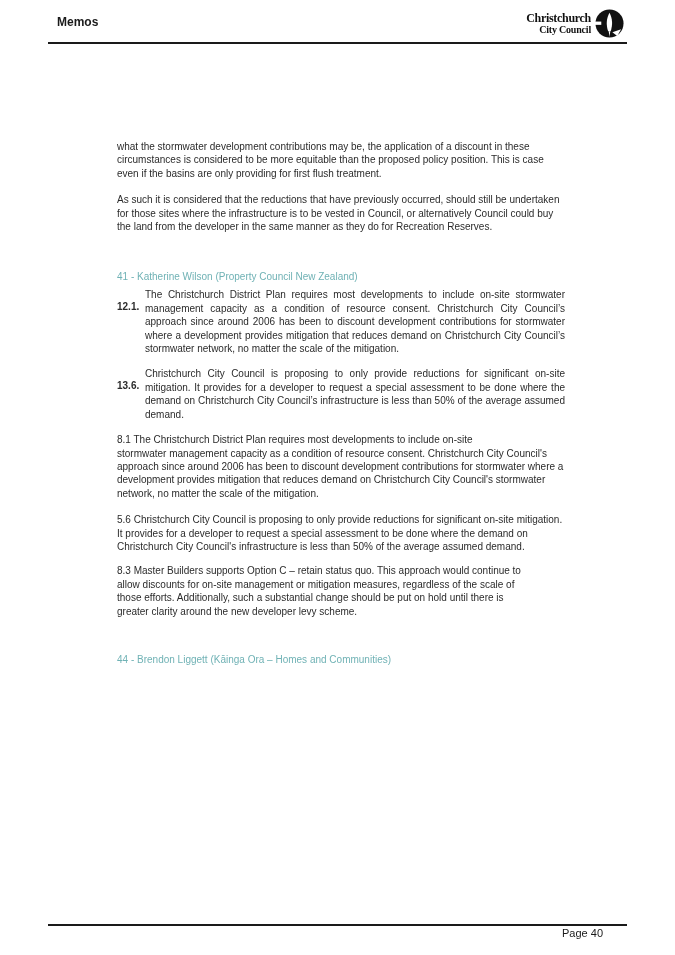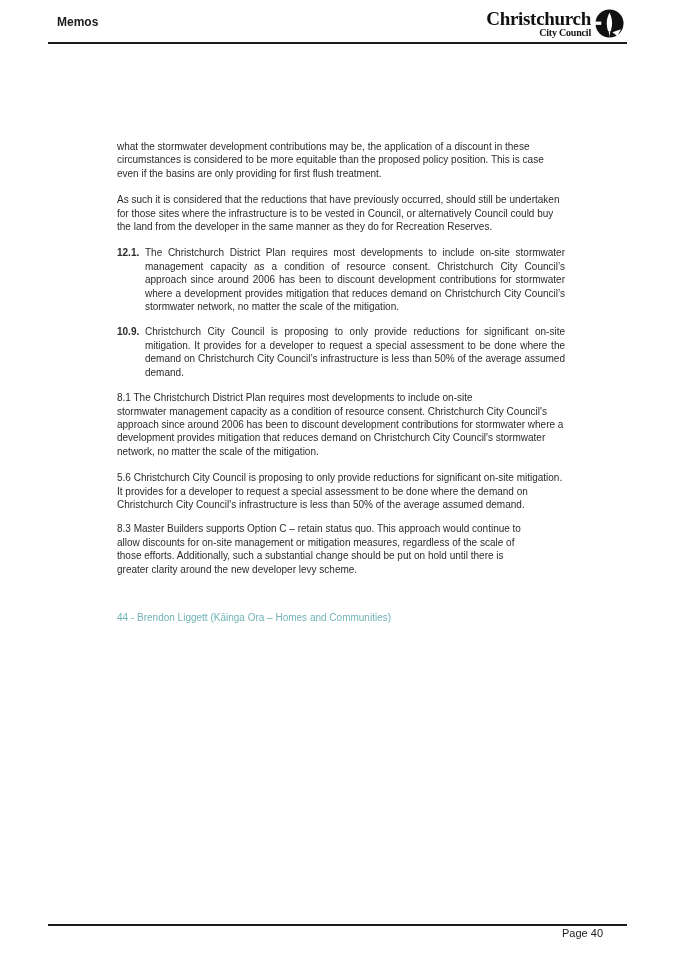--- a/index.html
+++ b/index.html
@@ -28,21 +28,21 @@
     align-items: center;
     gap: 4px;
   }
   .logo-text {
     text-align: right;
     font-family: "Liberation Serif", serif;
     font-weight: bold;
     color: #111;
     line-height: 1.02;
   }
-  .logo-text .l1 { font-size: 19px; letter-spacing: -0.3px; }
+  .logo-text .l1 { font-size: 12px; letter-spacing: -0.3px; }
   .logo-text .l2 { font-size: 10px; letter-spacing: -0.2px; }
   .logo-mark { width: 29px; height: 29px; display:block; }
   .header-rule {
     position: absolute;
     left: 48px; top: 42px;
     width: 579px;
     border-top: 2px solid #1a1a1a;
   }
 
   
@@ -66,20 +66,21 @@
   .h43 { margin-top: 20px; }
   .h44 { margin-top: 36px; }
 
   .num-item {
     display: flex;
     margin: 0 0 12px 0;
   }
   .num-item .num {
     flex: 0 0 28px;
     font-weight: bold;
+    margin-top: 12px;
   }
   .num-item .body {
     flex: 1;
     text-align: justify;
   }
 
   .p81 { margin-top: 9px;  margin-bottom: 0; }
   .p82 { margin-top: 13px; margin-bottom: 0; }
   .p83 { margin-top: 11px; margin-bottom: 16px; }
 
@@ -123,28 +124,29 @@
     </span>
   </div>
 
   <div class="header-rule"></div>
 
   <div class="content">
 
     <p class="para">what the stormwater development contributions may be, the application of a discount in these circumstances is considered to be more equitable than the proposed policy position.  This is case even if the basins are only providing for first flush treatment.</p>
     <p class="para">As such it is considered that the reductions that have previously occurred, should still be undertaken for those sites where the infrastructure is to be vested in Council, or alternatively Council could buy the land from the developer in the same manner as they do for Recreation Reserves.</p>
 
+    <h3 class="sub-heading h41" style="color: rgb(112, 178, 181);">41 - Katherine Wilson (Property Council New Zealand)</h3>
 
     <div class="num-item">
       <span class="num">12.1.</span>
       <div class="body">The Christchurch District Plan requires most developments to include on-site stormwater management capacity as a condition of resource consent. Christchurch City Council’s approach since around 2006 has been to discount development contributions for stormwater where a development provides mitigation that reduces demand on Christchurch City Council’s stormwater network, no matter the scale of the mitigation.</div>
     </div>
 
     <div class="num-item">
-      <span class="num">10.9.</span>
+      <span class="num">13.6.</span>
       <div class="body">Christchurch City Council is proposing to only provide reductions for significant on-site mitigation. It provides for a developer to request a special assessment to be done where the demand on Christchurch City Council’s infrastructure is less than 50% of the average assumed demand.</div>
     </div>
 
 
     <p class="para preline p81">8.1 The Christchurch District Plan requires most developments to include on-site
 stormwater management capacity as a condition of resource consent. Christchurch City Council's approach since around 2006 has been to discount development contributions for stormwater where a development provides mitigation that reduces demand on Christchurch City Council's stormwater network, no matter the scale of the mitigation.</p>
     <p class="para preline p82">5.6 Christchurch City Council is proposing to only provide reductions for significant on-site mitigation. It provides for a developer to request a special assessment to be done where the demand on Christchurch City Council's infrastructure is less than 50% of the average assumed demand.</p>
     <p class="para preline p83">8.3 Master Builders supports Option C – retain status quo. This approach would continue to
 allow discounts for on-site management or mitigation measures, regardless of the scale of
 those efforts. Additionally, such a substantial change should be put on hold until there is

